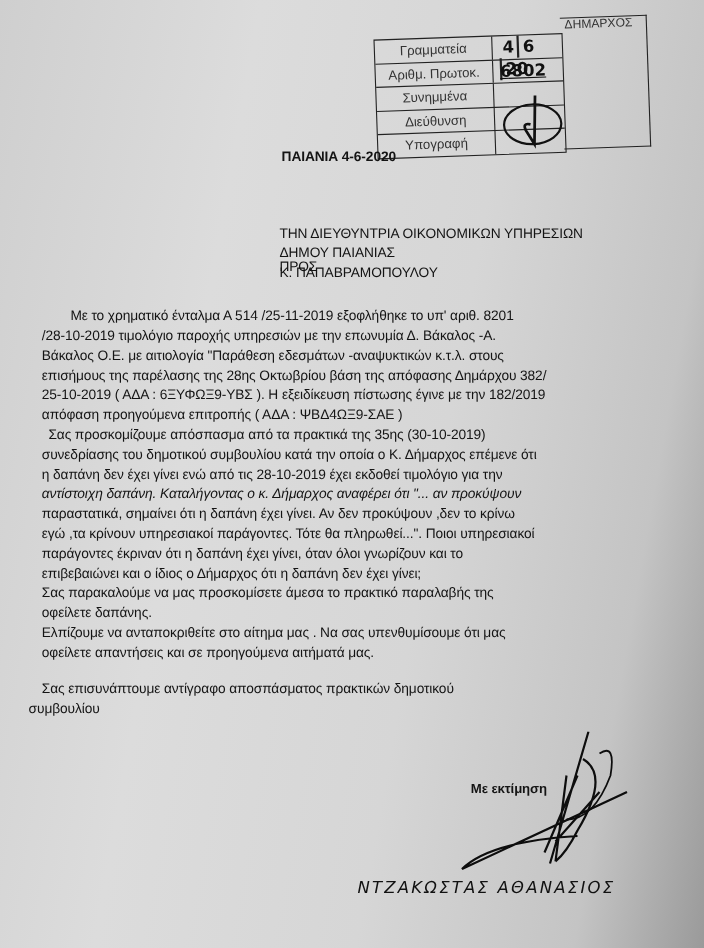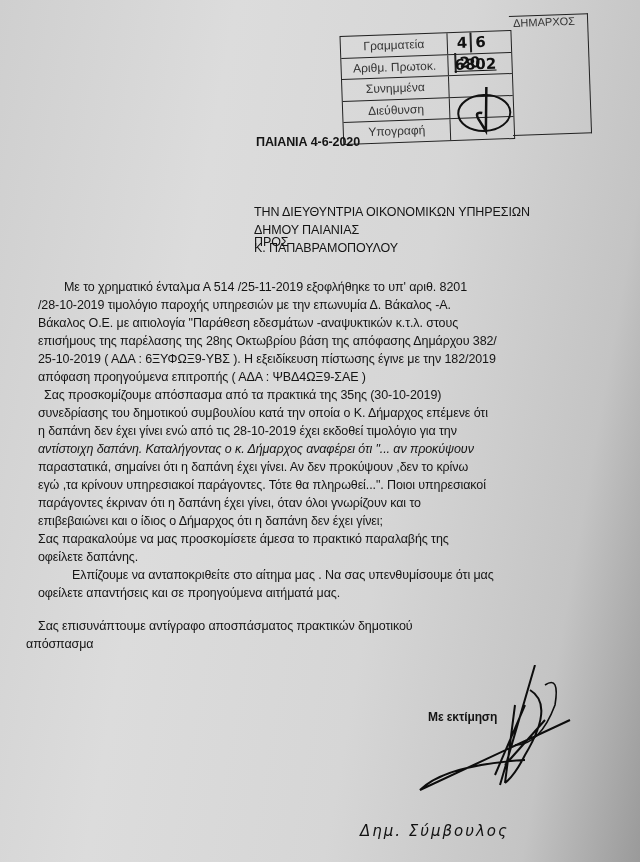--- a/index.html
+++ b/index.html
@@ -87,31 +87,31 @@
     <div class="txt" style="left:44px; top:386px;">Σας προσκομίζουμε απόσπασμα από τα πρακτικά της  35ης (30-10-2019)</div>
     <div class="txt" style="left:38px; top:404px;">συνεδρίασης του δημοτικού συμβουλίου  κατά την οποία ο Κ. Δήμαρχος επέμενε ότι</div>
     <div class="txt" style="left:38px; top:422px;">η δαπάνη δεν έχει γίνει ενώ από τις 28-10-2019 έχει εκδοθεί τιμολόγιο  για την</div>
     <div class="txt" style="left:38px; top:440px;font-style:italic;">αντίστοιχη δαπάνη. Καταλήγοντας ο κ. Δήμαρχος  αναφέρει ότι "... αν προκύψουν</div>
     <div class="txt" style="left:38px; top:458px;">παραστατικά, σημαίνει ότι η δαπάνη έχει γίνει. Αν δεν προκύψουν ,δεν το κρίνω</div>
     <div class="txt" style="left:38px; top:476px;">εγώ ,τα κρίνουν υπηρεσιακοί παράγοντες. Τότε θα πληρωθεί...". Ποιοι υπηρεσιακοί</div>
     <div class="txt" style="left:38px; top:494px;">παράγοντες  έκριναν ότι η δαπάνη έχει γίνει, όταν όλοι γνωρίζουν και το</div>
     <div class="txt" style="left:38px; top:512px;">επιβεβαιώνει και ο ίδιος ο Δήμαρχος ότι  η δαπάνη δεν έχει γίνει;</div>
     <div class="txt" style="left:38px; top:530px;">Σας παρακαλούμε να μας προσκομίσετε άμεσα  το πρακτικό παραλαβής της</div>
     <div class="txt" style="left:38px; top:548px;">οφείλετε δαπάνης.</div>
-    <div class="txt" style="left:38px; top:566px;margin-left:34px;">Ελπίζουμε να ανταποκριθείτε στο αίτημα μας . Να σας υπενθυμίσουμε ότι μας</div>
+    <div class="txt" style="left:38px; top:566px;">Ελπίζουμε να ανταποκριθείτε στο αίτημα μας . Να σας υπενθυμίσουμε ότι μας</div>
     <div class="txt" style="left:38px; top:584px;">οφείλετε απαντήσεις και σε προηγούμενα αιτήματά μας.</div>
   </div>
 
   <div>
     <div class="txt" style="left:38px; top:617px;">Σας επισυνάπτουμε αντίγραφο αποσπάσματος πρακτικών δημοτικού</div>
-    <div class="txt" style="left:26px; top:635px;">απόσπασμα</div>
+    <div class="txt" style="left:26px; top:635px;">συμβουλίου</div>
   </div>
 
   <div class="txt bold" style="left:392px; top:708px; font-size:12px;padding-left:36px;">Με εκτίμηση</div>
 
   <svg class="signature" width="170" height="130" viewBox="0 0 170 130">
     <path d="M130 0 L95 120 M125 25 Q150 40 120 90 Q110 110 100 118 M110 40 L100 118 M120 40 L90 110 M140 55 L100 100 M165 55 Q100 85 15 125 Q40 100 120 95" fill="none" stroke="#0d0d0d" stroke-width="2"></path>
     <path d="M140 20 Q155 10 150 40 Q135 80 110 80" fill="none" stroke="#0d0d0d" stroke-width="1.6"></path>
   </svg>
 
-  <div class="txt handwritten" style="left:360px; top:822px;">Δημ. Σύμβουλος</div>
+  <div class="txt handwritten" style="left:325px; top:798px;">ΝΤΖΑΚΩΣΤΑΣ ΑΘΑΝΑΣΙΟΣ</div>
 
 </div>
 
 </body></html>

